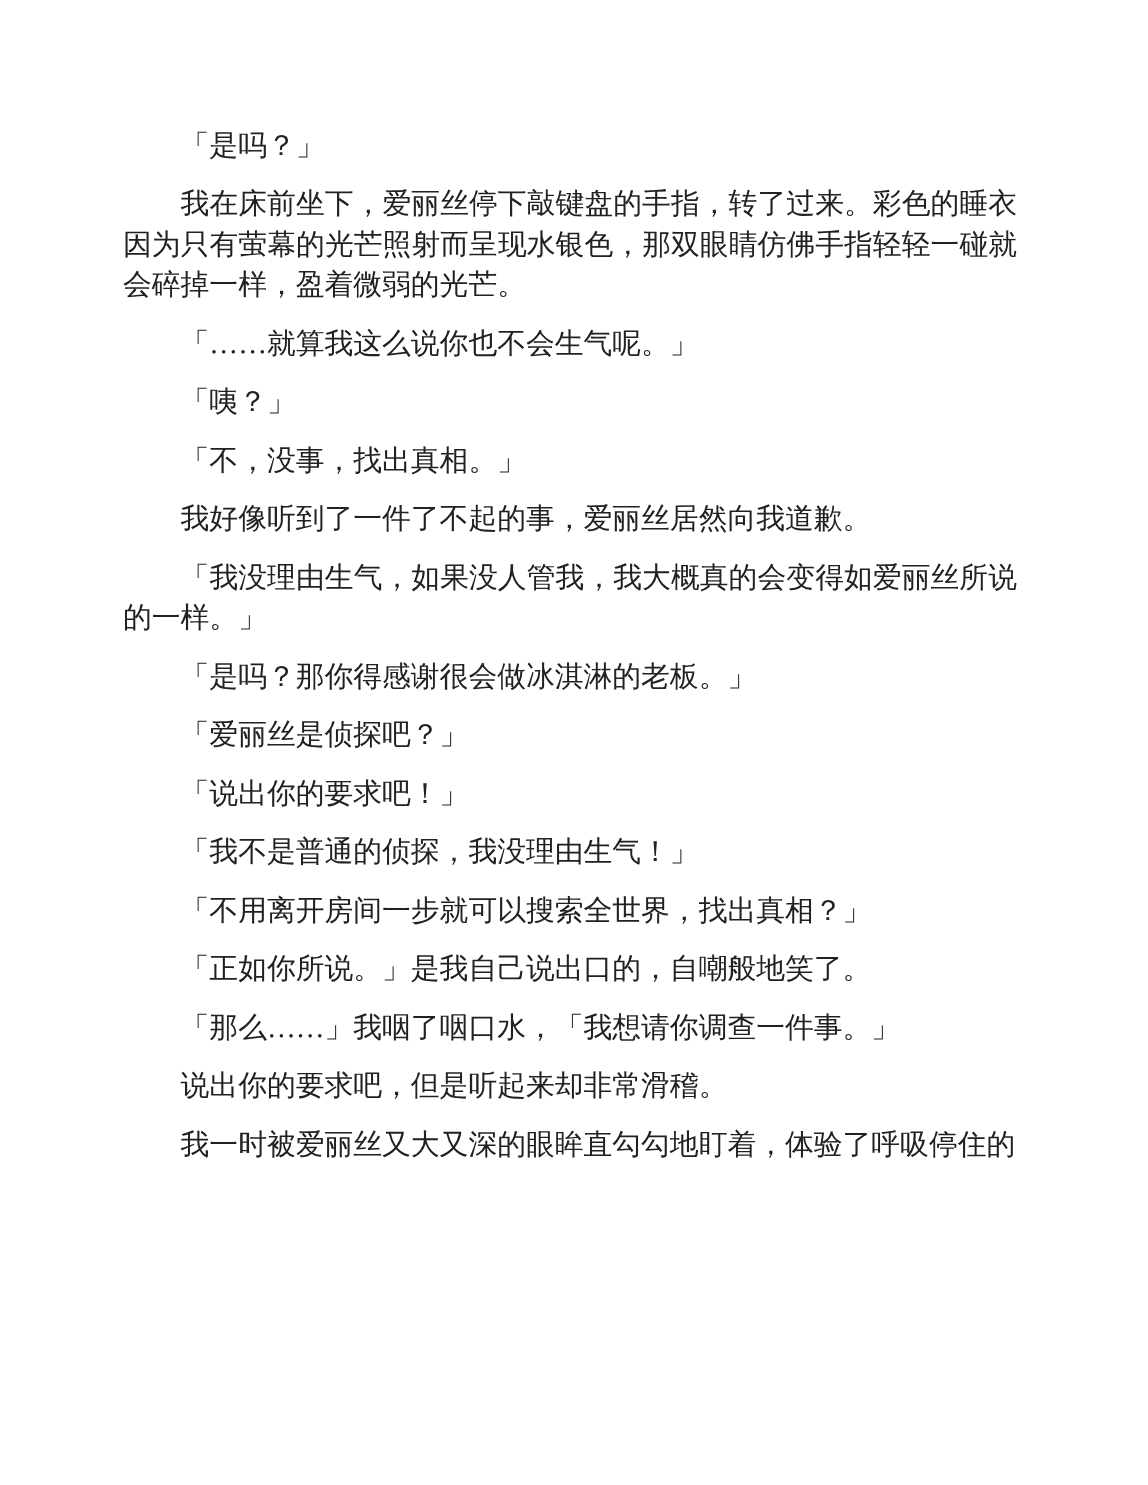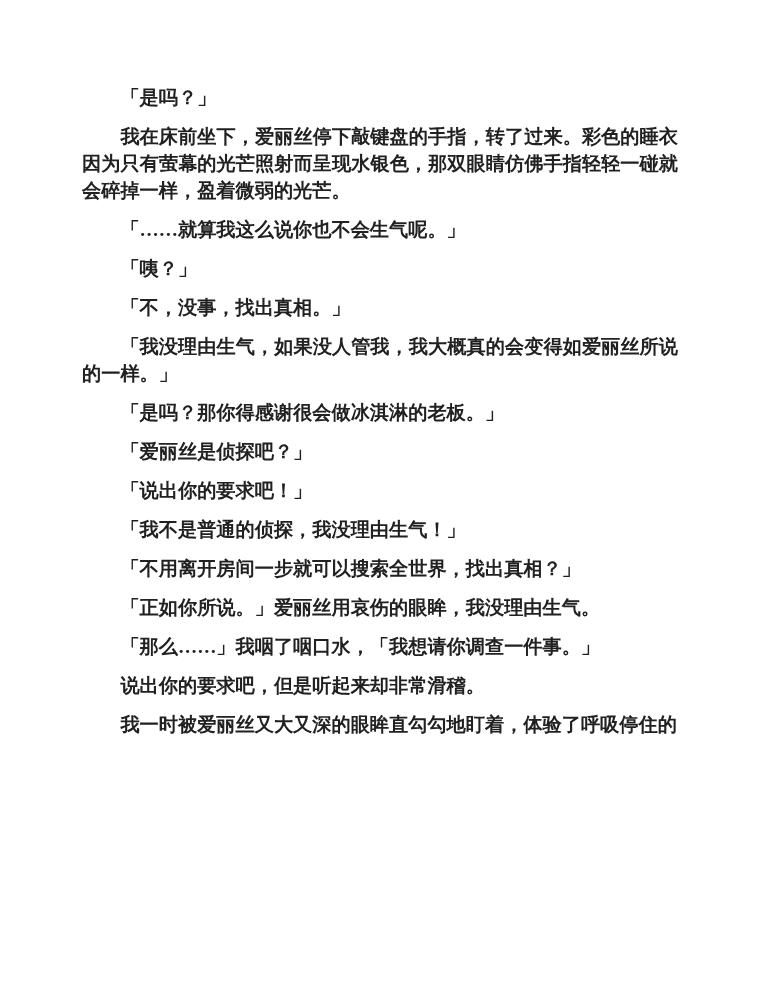--- a/index.html
+++ b/index.html
@@ -18,37 +18,38 @@
     height: 990px;
     padding: 84px 87px 0 82px;
   }
   .text-block p {
     margin: 0 0 12px 0;
     font-size: 19.2px;
     line-height: 27px;
     text-align: justify;
     text-indent: 2em;
     letter-spacing: 0;
-    font-weight: 700;
+    font-weight: 400;
   }
 </style>
 </head>
 <body style="background: rgb(255, 255, 255); color: rgb(33, 33, 33);">
 
 <div class="page">
   <div class="text-block" id="paragraphs">
       <p>「是吗？」</p>
       <p>我在床前坐下，爱丽丝停下敲键盘的手指，转了过来。彩色的睡衣因为只有萤幕的光芒照射而呈现水银色，那双眼睛仿佛手指轻轻一碰就会碎掉一样，盈着微弱的光芒。</p>
       <p>「……就算我这么说你也不会生气呢。」</p>
       <p>「咦？」</p>
       <p>「不，没事，找出真相。」</p>
+      <p>我好像听到了一件了不起的事，爱丽丝居然向我道歉。</p>
       <p>「我没理由生气，如果没人管我，我大概真的会变得如爱丽丝所说的一样。」</p>
       <p>「是吗？那你得感谢很会做冰淇淋的老板。」</p>
       <p>「爱丽丝是侦探吧？」</p>
       <p>「说出你的要求吧！」</p>
       <p>「我不是普通的侦探，我没理由生气！」</p>
       <p>「不用离开房间一步就可以搜索全世界，找出真相？」</p>
-      <p>「正如你所说。」爱丽丝用哀伤的眼眸，我没理由生气。</p>
+      <p>「正如你所说。」是我自己说出口的，自嘲般地笑了。</p>
       <p>「那么……」我咽了咽口水，「我想请你调查一件事。」</p>
       <p>说出你的要求吧，但是听起来却非常滑稽。</p>
       <p>我一时被爱丽丝又大又深的眼眸直勾勾地盯着，体验了呼吸停住的</p>
     </div>
 </div>
 
 </body></html>

